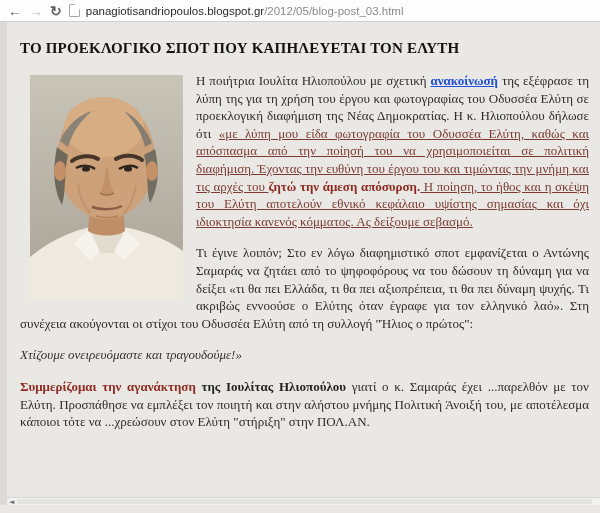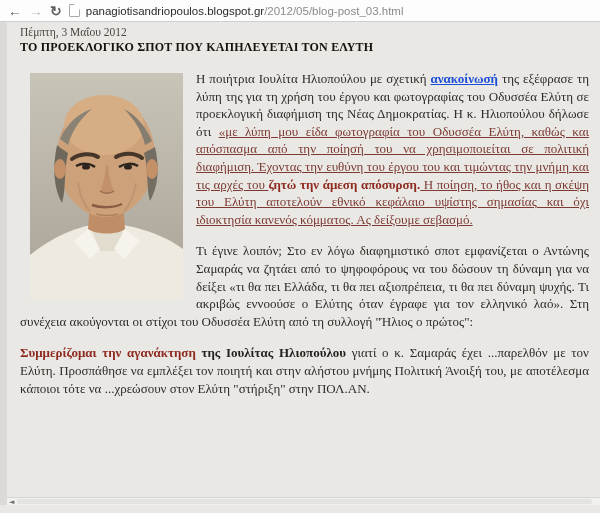--- a/index.html
+++ b/index.html
@@ -33,22 +33,22 @@
   
   .page {
     position:relative; height:483px; box-sizing:border-box;
     background:#e9e8e5;
     border-left:7px solid #dbdad7;
     padding:4px 11px 0 13px;
     overflow:hidden;
   }
   .date { font-size:11.5px; color:#4b4743; }
   .title {
-    font-size:12px; font-weight:bold; color:#16120e;
-    letter-spacing:0.2px; margin-top:2px;
+    font-size:15px; font-weight:bold; color:#16120e;
+    letter-spacing:0.2px; margin-top:14px;
   }
   .post-body {
     margin-top:15px;
     font-size:13px; line-height:17.6px;
     color:#2f2b28; text-align:justify;
   }
   .photo {
     float:left; width:153px; height:226px;
     margin:3px 13px 6px 10px; cursor:pointer;
   }
@@ -83,21 +83,20 @@
   <span class="nav-btn">←</span>
   <span class="nav-btn disabled">→</span>
   <span class="reload-btn">↻</span>
   <div class="url-field">
     <span class="page-ico"></span>
     <span class="url"><span>panagiotisandriopoulos.blogspot.gr</span><span class="path">/2012/05/blog-post_03.html</span></span>
   </div>
 </div>
 
 <div class="page">
-  <div class="date">Πέμπτη, 3 Μαΐου 2012</div>
   <h1 class="title">ΤΟ ΠΡΟΕΚΛΟΓΙΚΟ ΣΠΟΤ ΠΟΥ ΚΑΠΗΛΕΥΕΤΑΙ ΤΟΝ ΕΛΥΤΗ</h1>
 
   <div class="post-body">
 
     <svg class="photo" viewBox="0 0 153 226" aria-label="photo">
       <defs>
         <linearGradient id="bgG" x1="0" y1="0" x2="0" y2="1">
           <stop offset="0" stop-color="#c9c4b8"></stop>
           <stop offset="0.7" stop-color="#b3ada1"></stop>
           <stop offset="1" stop-color="#a8a296"></stop>
@@ -144,20 +143,21 @@
 
       <path d="M58,156 L70,176 L60,186 L44,168 Z" fill="#f6f3ec"></path>
       <path d="M95,156 L84,176 L94,186 L110,168 Z" fill="#f6f3ec"></path>
     </svg>
 
     <p class="para"><span>Η ποιήτρια Ιουλίτα Ηλιοπούλου με σχετική </span><span class="post-link">ανακοίνωσή</span><span> της εξέφρασε τη λύπη της για τη χρήση του έργου και φωτογραφίας του Οδυσσέα Ελύτη σε προεκλογική διαφήμιση της Νέας Δημοκρατίας. Η κ. Ηλιοπούλου δήλωσε ότι </span><span class="q-maroon">«με λύπη μου είδα φωτογραφία του Οδυσσέα Ελύτη, καθώς και απόσπασμα από την ποίησή του να χρησιμοποιείται σε πολιτική διαφήμιση. Έχοντας την ευθύνη του έργου του και τιμώντας την μνήμη και τις αρχές του </span><span class="b-maroon">ζητώ την άμεση απόσυρση.</span><span class="q-maroon"> Η ποίηση, το ήθος και η σκέψη του Ελύτη αποτελούν εθνικό κεφάλαιο υψίστης σημασίας και όχι ιδιοκτησία κανενός κόμματος. Ας δείξουμε σεβασμό.</span></p>
 
 
     <p class="para">Τι έγινε λοιπόν; Στο εν λόγω διαφημιστικό σποτ εμφανίζεται ο Αντώνης Σαμαράς να ζητάει από το ψηφοφόρους να του δώσουν τη δύναμη για να δείξει «τι θα πει Ελλάδα, τι θα πει αξιοπρέπεια, τι θα πει δύναμη ψυχής. Τι ακριβώς εννοούσε ο Ελύτης όταν έγραφε για τον ελληνικό λαό». Στη συνέχεια ακούγονται οι στίχοι του Οδυσσέα Ελύτη από τη συλλογή "Ήλιος ο πρώτος":</p>
 
+    <p class="verse last">Χτίζουμε ονειρευόμαστε και τραγουδούμε!»</p>
 
     <p class="para"><span class="b-maroon">Συμμερίζομαι την αγανάκτηση</span><span class="b-black"> της Ιουλίτας Ηλιοπούλου</span><span> γιατί ο κ. Σαμαράς έχει ...παρελθόν με τον Ελύτη. Προσπάθησε να εμπλέξει τον ποιητή και στην αλήστου μνήμης Πολιτική Άνοιξή του, με αποτέλεσμα κάποιοι τότε να ...χρεώσουν στον Ελύτη "στήριξη" στην ΠΟΛ.ΑΝ.</span></p>
 
   </div>
 
   <div class="hscroll">
     <span class="arrow">◄</span>
     <div class="thumb"></div>
   </div>
 </div>

